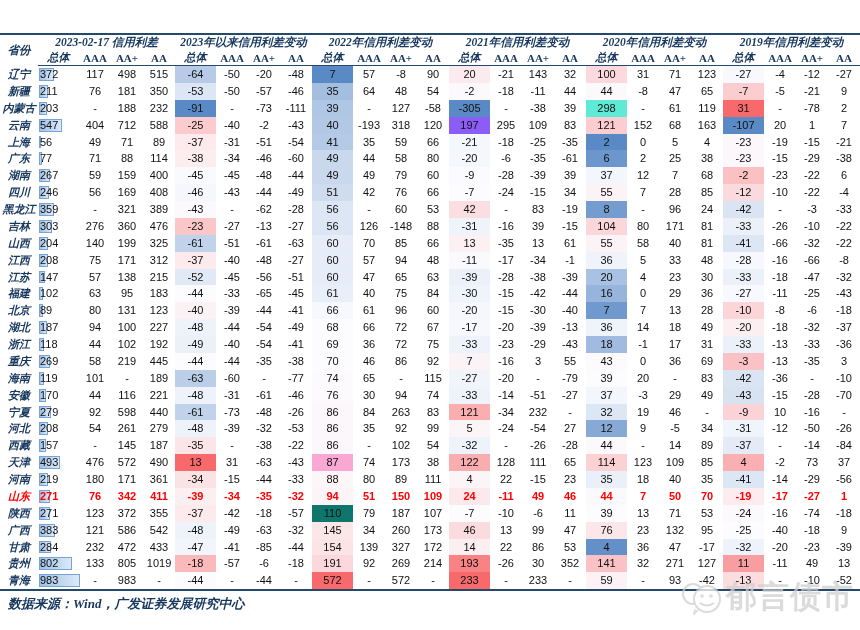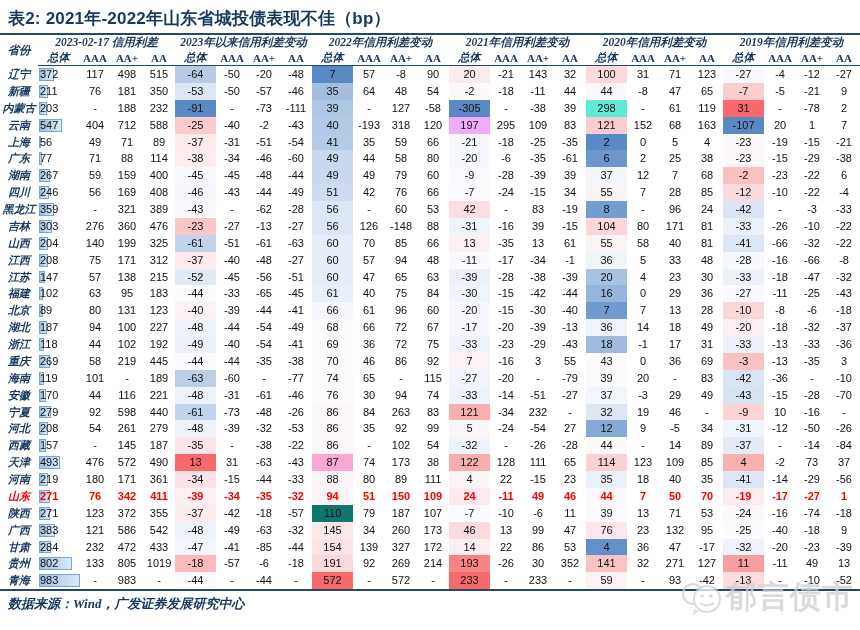--- a/index.html
+++ b/index.html
@@ -28,21 +28,20 @@
        font-family:"Liberation Serif",serif;font-style:italic;}
   .wm{position:absolute;right:6px;bottom:12px;display:flex;align-items:center;gap:2px;opacity:0.75;}
   .wm .wm-text{font-size:31px;font-weight:bold;color:#CFCFCF;letter-spacing:1px;
                font-family:"Liberation Serif",serif;}
   .wm svg{display:block;}
 </style>
 </head>
 <body>
 
 <div class="fig">
-  <div class="title">表2:  2021年-2022年山东省城投债表现不佳（bp）</div>
 
   <table class="tbl">
     <colgroup>
         <col style="width: 38px;">
         <col style="width: 41px;">
         <col style="width: 32px;">
         <col style="width: 32px;">
         <col style="width: 32px;">
         <col style="width: 41px;">
         <col style="width: 32px;">
@@ -191,21 +190,21 @@
           <td>712</td>
           <td>588</td>
           <td style="background:rgb(251,203,206)">-25</td>
           <td>-40</td>
           <td>-2</td>
           <td>-43</td>
           <td style="background:rgb(178,200,229)">40</td>
           <td>-193</td>
           <td>318</td>
           <td>120</td>
-          <td style="background:#f0abfc">197</td>
+          <td style="background:#8b5cf6">197</td>
           <td>295</td>
           <td>109</td>
           <td>83</td>
           <td style="background:rgb(251,205,208)">121</td>
           <td>152</td>
           <td>68</td>
           <td>163</td>
           <td style="background:rgb(90,138,198)">-107</td>
           <td>20</td>
           <td>1</td>

